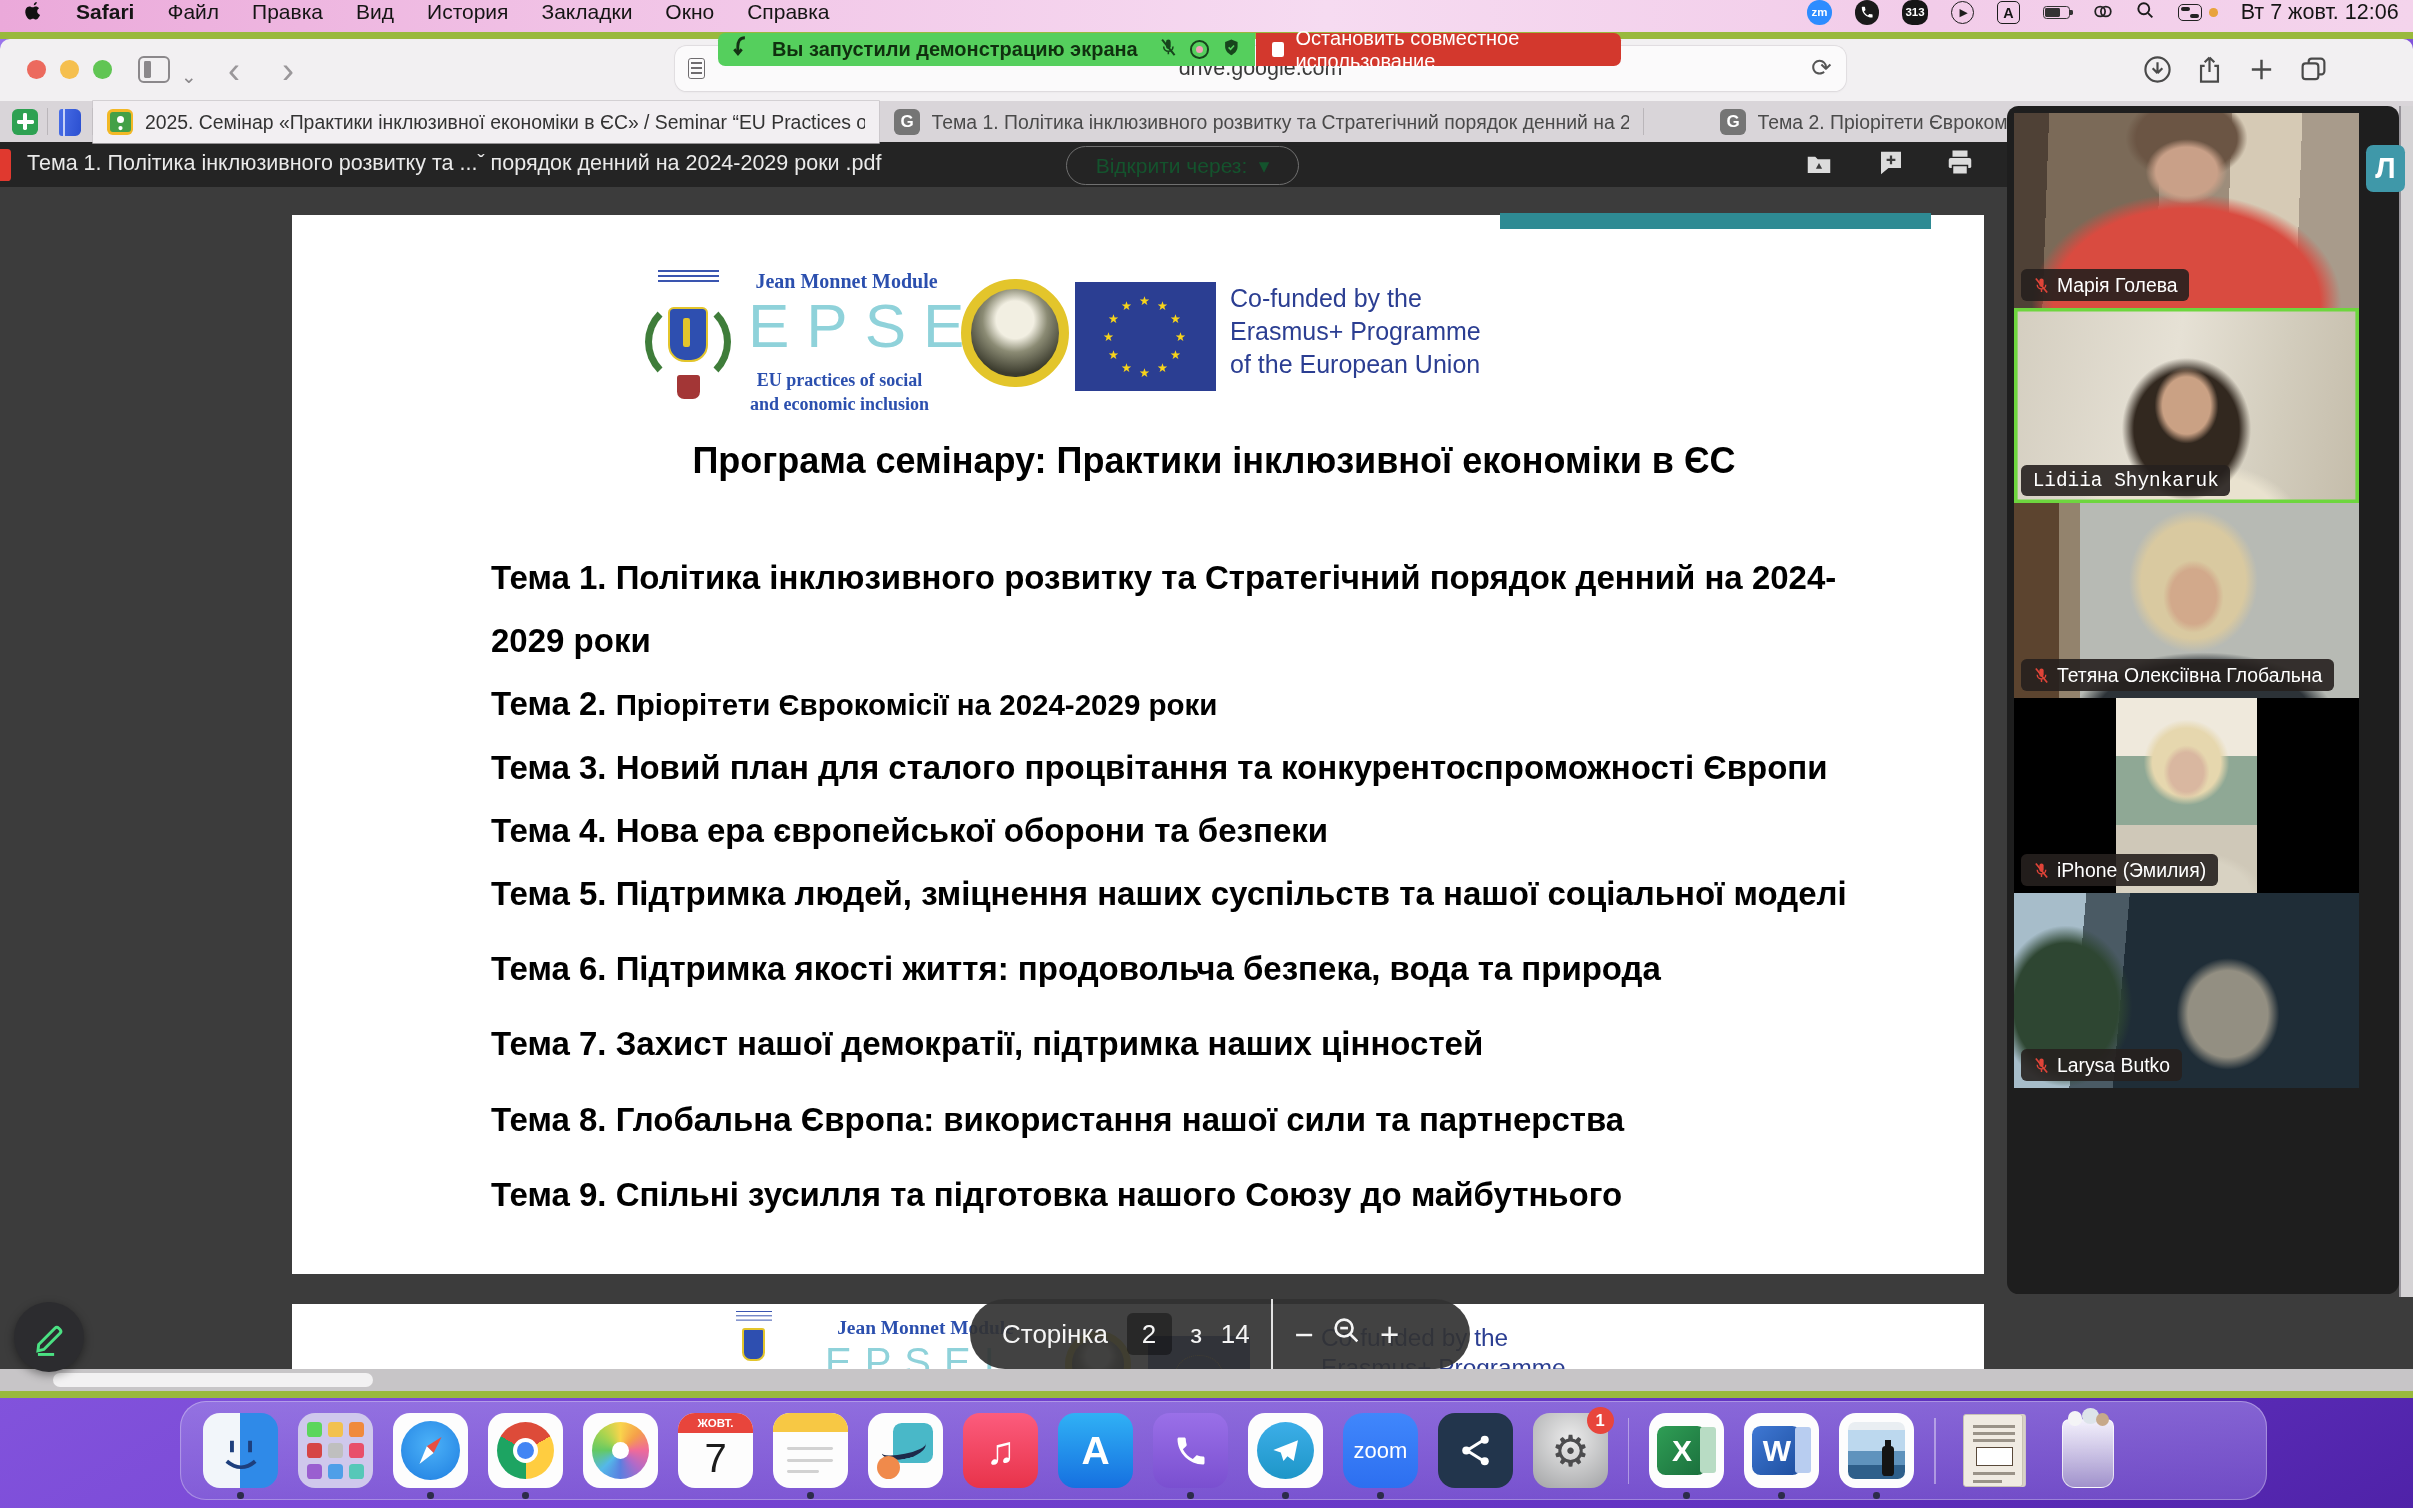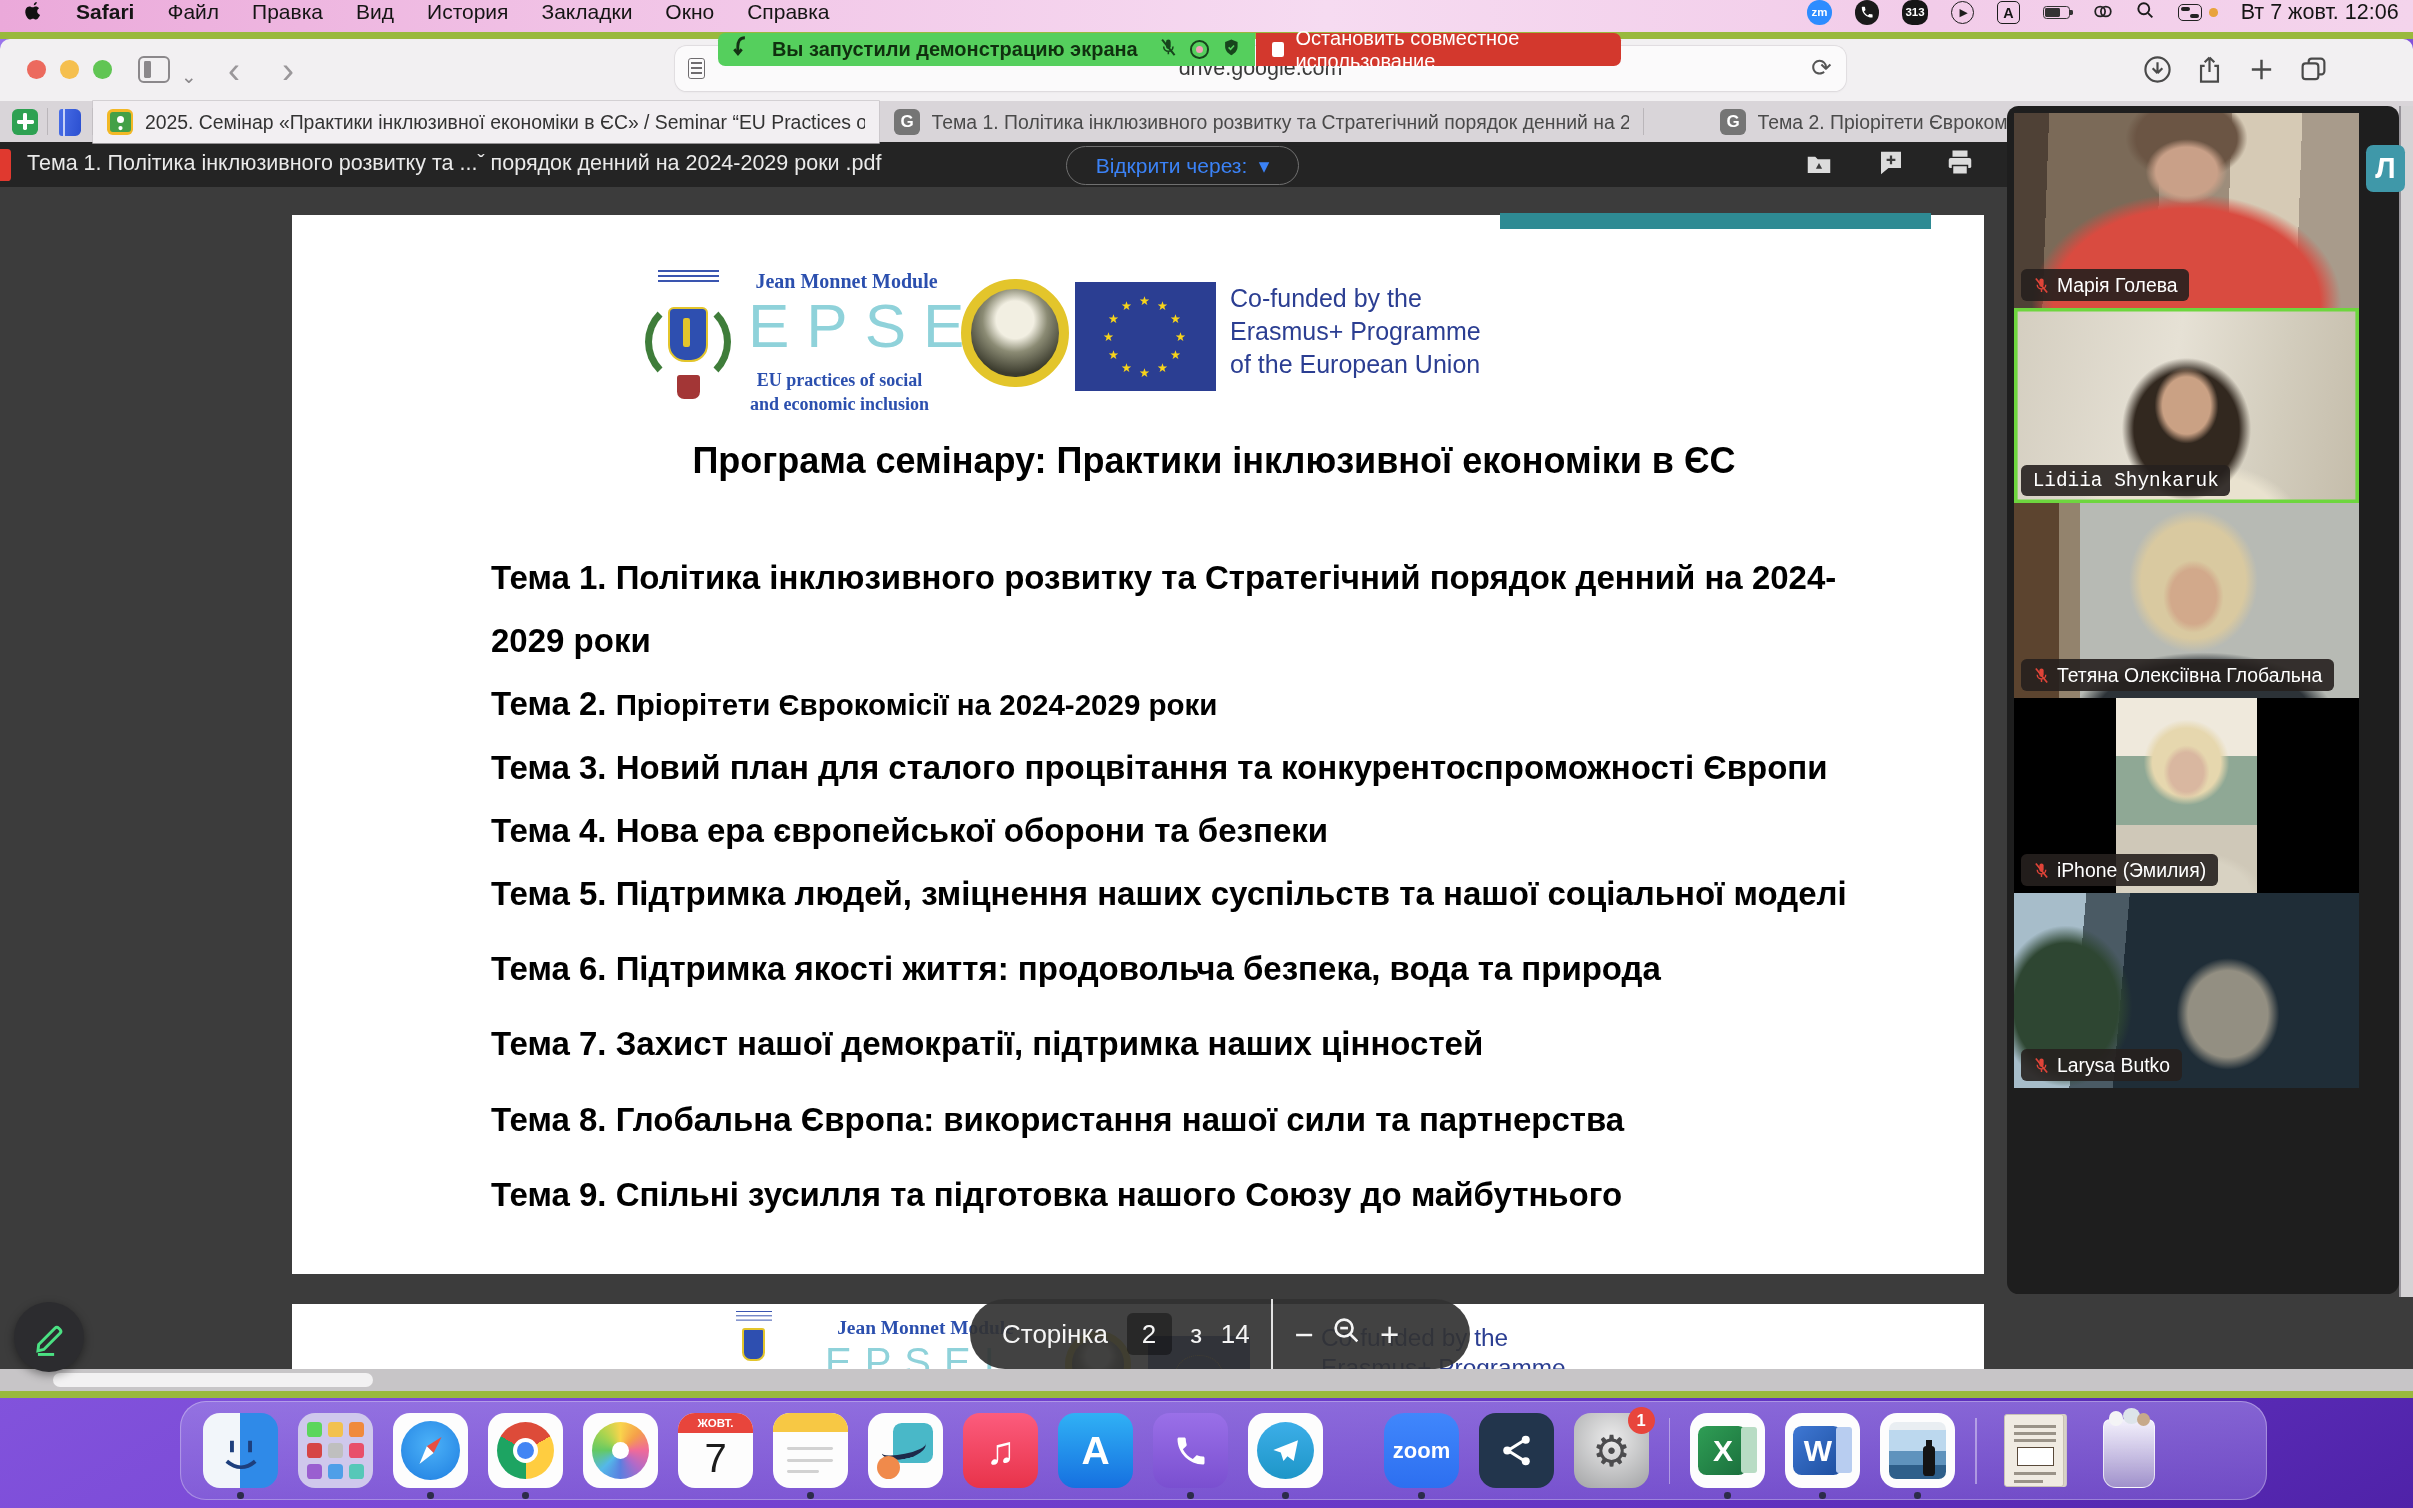--- a/index.html
+++ b/index.html
@@ -88,21 +88,21 @@
      box-shadow:0 8.6px 0 -1.4px #fff; }
   .g-ic { flex:0 0 auto; width:26px; height:26px; border-radius:5.7px; background:#757575; color:#fff; font-weight:700; font-size:17px;
      display:flex; align-items:center; justify-content:center; }
   .tab-title { overflow:hidden; }
 
   
   .pdfhdr { position:absolute; top:142px; left:0; width:2413px; height:45px; background:#242424; z-index:2; }
   .pdf-sliver { position:absolute; left:0; top:149px; width:10.8px; height:32px; background:#e0392f; border-radius:0 3.6px 3.6px 0; z-index:3; }
   .pdf-title { position:absolute; left:27px; top:151px; font-size:21.5px; color:#eaeaea; white-space:nowrap; z-index:3; }
   .openwith { position:absolute; left:1066px; top:146px; width:233px; height:39px; border:1.4px solid #707070; border-radius:20px;
-    color:#3b82f6; font-size:21px; display:flex; align-items:center; justify-content:center; gap:11.5px; z-index:3; }
+    color:#14532d; font-size:21px; display:flex; align-items:center; justify-content:center; gap:11.5px; z-index:3; }
   .hdr-ic { position:absolute; top:148px; z-index:3; }
 
   
   .cnt { position:absolute; top:187px; left:0; width:2413px; height:1182px; background:#3c3c3c; z-index:1; }
   .page { position:absolute; left:292px; top:215px; width:1692px; height:1059px; background:#ffffff; z-index:2; }
   .tealbar { position:absolute; left:1500px; top:213px; width:431px; height:16px; background:#2e8a93; z-index:3; }
 
   
   .emblem { position:absolute; left:645px; top:267px; width:86px; height:138px; z-index:3; }
   .emb-txt { position:absolute; top:0; left:7.2px; width:72px; }
@@ -227,21 +227,21 @@
   .notes-top { position:absolute; top:0; left:0; right:0; height:18.7px; background:#f7c844; border-radius:17px 17px 0 0; }
   .notes-ln { position:absolute; left:14.4px; width:46px; height:2.9px; background:#d2d2d2; border-radius:1.4px; }
   .ff-sq { position:absolute; right:10px; top:10px; width:40px; height:40px; border-radius:8.6px; background:#49b8c8; }
   .ff-sw { position:absolute; left:13px; top:24.4px; width:45px; height:21.5px; border-bottom:5px solid #1d2a4a; border-radius:0 0 50% 50%; transform:rotate(-12deg); }
   .ff-circ { position:absolute; left:8.6px; bottom:8.6px; width:23px; height:23px; border-radius:50%; background:#f08a4b; }
   .ic-music { background:linear-gradient(180deg,#fc5c7d,#e8334a); color:#fff; font-size:39px; }
   .ic-appstore { background:linear-gradient(180deg,#30b1f5,#1670e0); color:#fff; font-size:39px; font-weight:700; }
   .ic-viber { background:linear-gradient(180deg,#9a70e8,#7a4fd0); }
   .tg-circ { width:57px; height:57px; border-radius:50%; background:linear-gradient(180deg,#3caee8,#1e96c8);
      display:flex; align-items:center; justify-content:center; }
-  .ic-zoomapp { background:linear-gradient(180deg,#4087fc,#2d6ff0); border-radius:20px; color:#fff; font-size:22px; font-weight:700;margin-left:41px; }
+  .ic-zoomapp { background:linear-gradient(180deg,#4087fc,#2d6ff0); border-radius:20px; color:#fff; font-size:22px; font-weight:400; }
   .ic-branch { background:#22354c; }
   .ic-settings { background:radial-gradient(circle at 50% 35%,#ececec,#a2a3a5); color:#4c4c4e; font-size:43px; }
   .badge { position:absolute; top:-5.7px; right:-5.7px; width:27px; height:27px; border-radius:50%; background:#e8453c; color:#fff;
      font-size:16.5px; font-weight:700; display:flex; align-items:center; justify-content:center; }
   .xw-tile { width:49px; height:49px; border-radius:8.6px; color:#fff; font-size:30px; font-weight:700;
      display:flex; align-items:center; justify-content:center; }
   .xl { background:linear-gradient(135deg,#2f9e55,#1a6e3c); }
   .wd { background:linear-gradient(135deg,#3f78d4,#1d4e9e); }
   .xw-stripe { position:absolute; right:8.6px; top:14.4px; width:16px; height:46px; border-radius:2.9px; }
   .xl-s { background:#b8dcc4; } .wd-s { background:#b8cdf0; }

